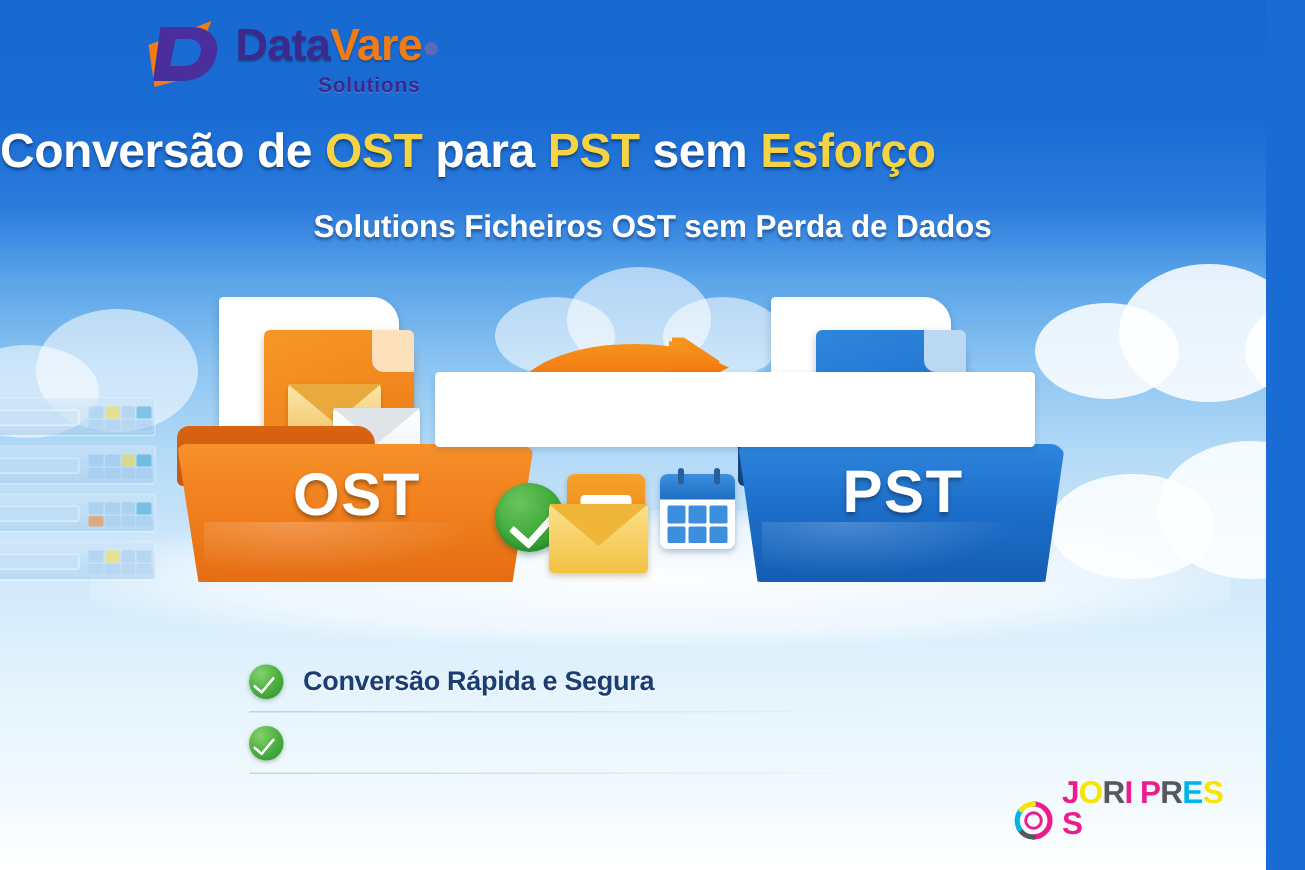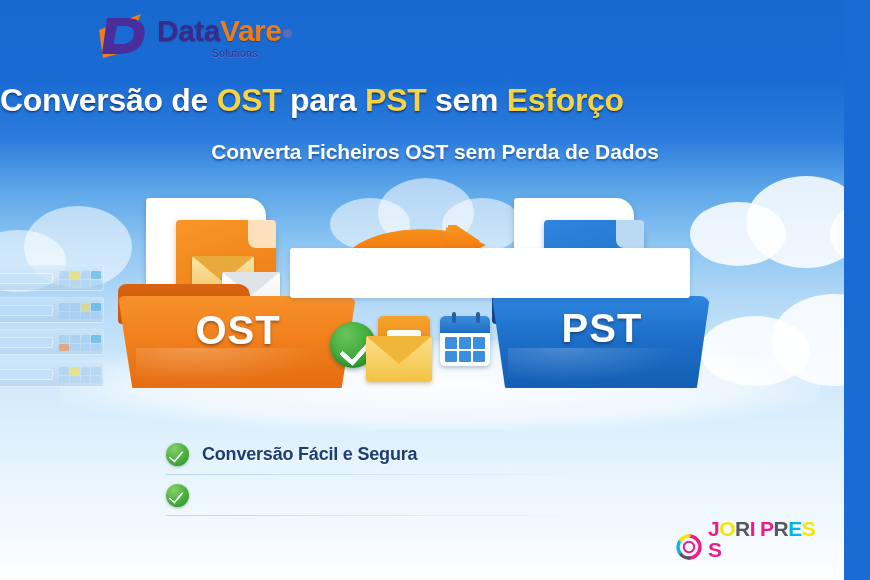--- a/index.html
+++ b/index.html
@@ -22,21 +22,21 @@
   .cloudgroup { position:absolute; }
   
   #logo { position:absolute; left:95px; top:8px; width:240px; height:62px; }
   .logo-mark { position:absolute; left:0; top:4px; width:62px; height:48px; }
   .logo-text { position:absolute; left:62px; top:8px; font-size:30px; font-weight:bold;
     letter-spacing:-.5px; line-height:1; text-shadow:0 1px 1px rgba(0,0,0,.25); }
   .lt-data { color:#3b2a8c; }
   .lt-vare { color:#f07c18; }
   .logo-dot { display:inline-block; width:9px; height:9px; border-radius:50%;
      background:#5b6bb5; margin-left:2px; vertical-align:middle; }
-  .logo-sub { position:absolute; left:117px; top:40px; font-size:10px; font-weight:normal;
+  .logo-sub { position:absolute; left:117px; top:40px; font-size:14px; font-weight:bold;
     color:#3b2a8c; letter-spacing:.5px; text-shadow:0 1px 0 rgba(255,255,255,.2); }
   
   #headline {
     position:absolute; left:0; top:82px; width:870px; text-align:left;
     font-size:32px; font-weight:bold; letter-spacing:-.3px; white-space:nowrap;
     color:#ffffff;
     text-shadow:0 2px 2px rgba(10,50,110,.55), 0 1px 0 rgba(0,0,0,.3);
   }
   #headline .hi { color:#f6d342; }
   #subhead {
@@ -206,21 +206,21 @@
         <path d="M12 6 h20 c14 0 20 9 17 20 c-3 11 -12 16 -24 16 h-18 z" fill="#4a2f9c"></path>
         <path d="M22 14 h8 c7 0 10 4 8.5 10 c-1.5 6 -6 8 -12 8 h-8 z" fill="#1a6cd4"></path>
       </svg>
     </div>
     <div class="logo-text"><span class="lt-data">Data</span><span class="lt-vare">Vare</span><span class="logo-dot"></span></div>
     <div class="logo-sub">Solutions</div>
   </div>
 
   <div id="headline"><span>Conversão de </span><span class="hi">OST</span><span> para </span><span class="hi">PST</span><span> sem </span><span class="hi">Esforço</span></div>
 
-  <div id="subhead">Converta Ficheiros OST sem Perda de Dados</div>
+  <div id="subhead">Solutions Ficheiros OST sem Perda de Dados</div>
 
   <div id="arrow">
     <svg viewBox="0 0 200 70" width="200" height="70">
       <defs>
         <linearGradient id="arrg" x1="0" y1="0" x2="0" y2="1">
           <stop offset="0%" stop-color="#f79a22"></stop>
           <stop offset="55%" stop-color="#f4790f"></stop>
           <stop offset="100%" stop-color="#e8650a"></stop>
         </linearGradient>
       </defs>
@@ -320,21 +320,21 @@
           <i></i>
       </div>
     </div>
     <div class="cal-ring" style="left:122px; top:4px;"></div>
     <div class="cal-ring" style="left:146px; top:4px;"></div>
   </div>
 
   <div id="features">
     <div class="feat">
       <span class="feat-chk"></span>
-      <span class="feat-text">Conversão Fácil e Segura</span>
+      <span class="feat-text">Conversão Rápida e Segura</span>
       <span class="feat-line"></span>
     </div>
     <div class="feat">
       <span class="feat-chk"></span>
       <span class="feat-line"></span>
     </div>
   </div>
 
   <div id="joripress">
     <div id="jp-mark">

